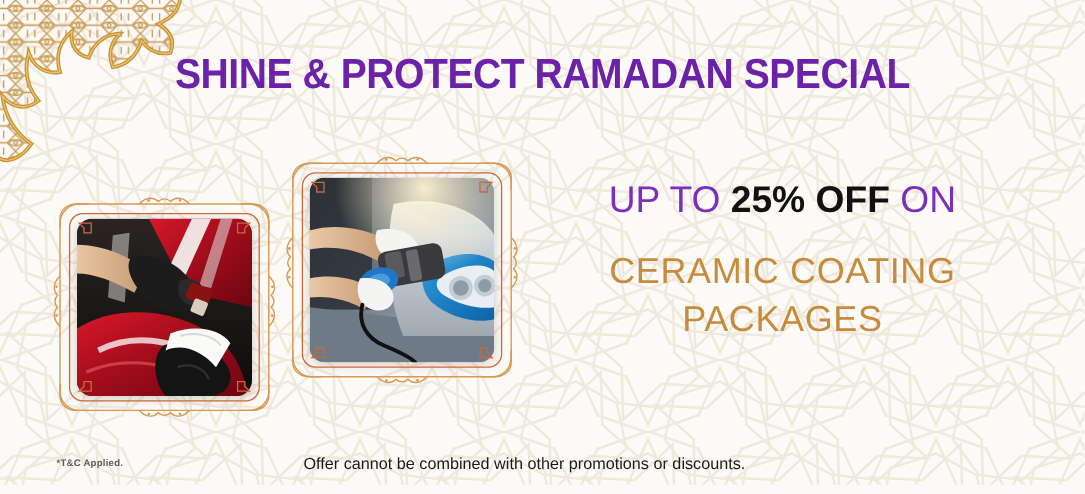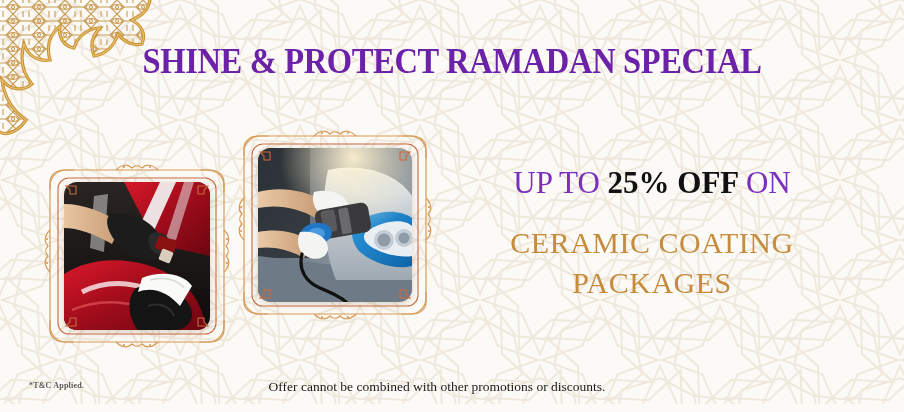--- a/index.html
+++ b/index.html
@@ -4,21 +4,20 @@
 <style>
   html,body{margin:0;padding:0;}
   body{
     width:904px;height:412px;overflow:hidden;
     font-family:"Liberation Sans",sans-serif;
     background:#FCFAF7;
   }
   #banner{
     position:relative;width:904px;height:404px;overflow:hidden;
     background:#FCFAF7;
-    font-family:Liberation Serif, serif;
   }
 
   
   .bg-pattern{
     position:absolute;inset:0;
     z-index:0;pointer-events:none;
   }
   .bg-pattern svg{display:block;width:904px;height:412px;}
 
   
@@ -60,41 +59,41 @@
   .photo svg{display:block;width:100%;height:100%;}
 
   #frame-left{left:42px;top:160px;width:190px;height:192px;}
   #frame-left .photo{left:22px;top:22px;width:146px;height:148px;}
 
   #frame-right{left:236px;top:126px;width:198px;height:198px;}
   #frame-right .photo{left:22px;top:22px;width:154px;height:154px;}
 
   
   .offer{
-    position:absolute;left:452px;top:166px;width:400px;
+    position:absolute;left:452px;top:150px;width:400px;
     z-index:5;text-align:center;
   }
   .offer-line1{
     font-size:31px;line-height:1.08;font-weight:bold;
     white-space:nowrap;
   }
   .offer-line1 .pu{color:#7B2FBE;font-weight:500;}
   .offer-line1 .bk{color:#111111;font-weight:bold;}
   .offer-sub{
     color:#C68B3C;
     font-size:30px;
     font-weight:500;
     line-height:1.33;
     letter-spacing:0.5px;
     margin-top:24px;
   }
 
   
   .tc{
-    position:absolute;left:29px;top:381px;
+    position:absolute;left:47px;top:381px;
     font-size:8px;color:#5c5c5c;letter-spacing:.2px;
     z-index:5;font-weight:600;
   }
   .promo-note{
     position:absolute;left:0;top:379px;width:904px;
     text-align:center;
     font-size:13.5px;color:#1a1a1a;
     z-index:5;
     transform:translateX(-15px);
   }

